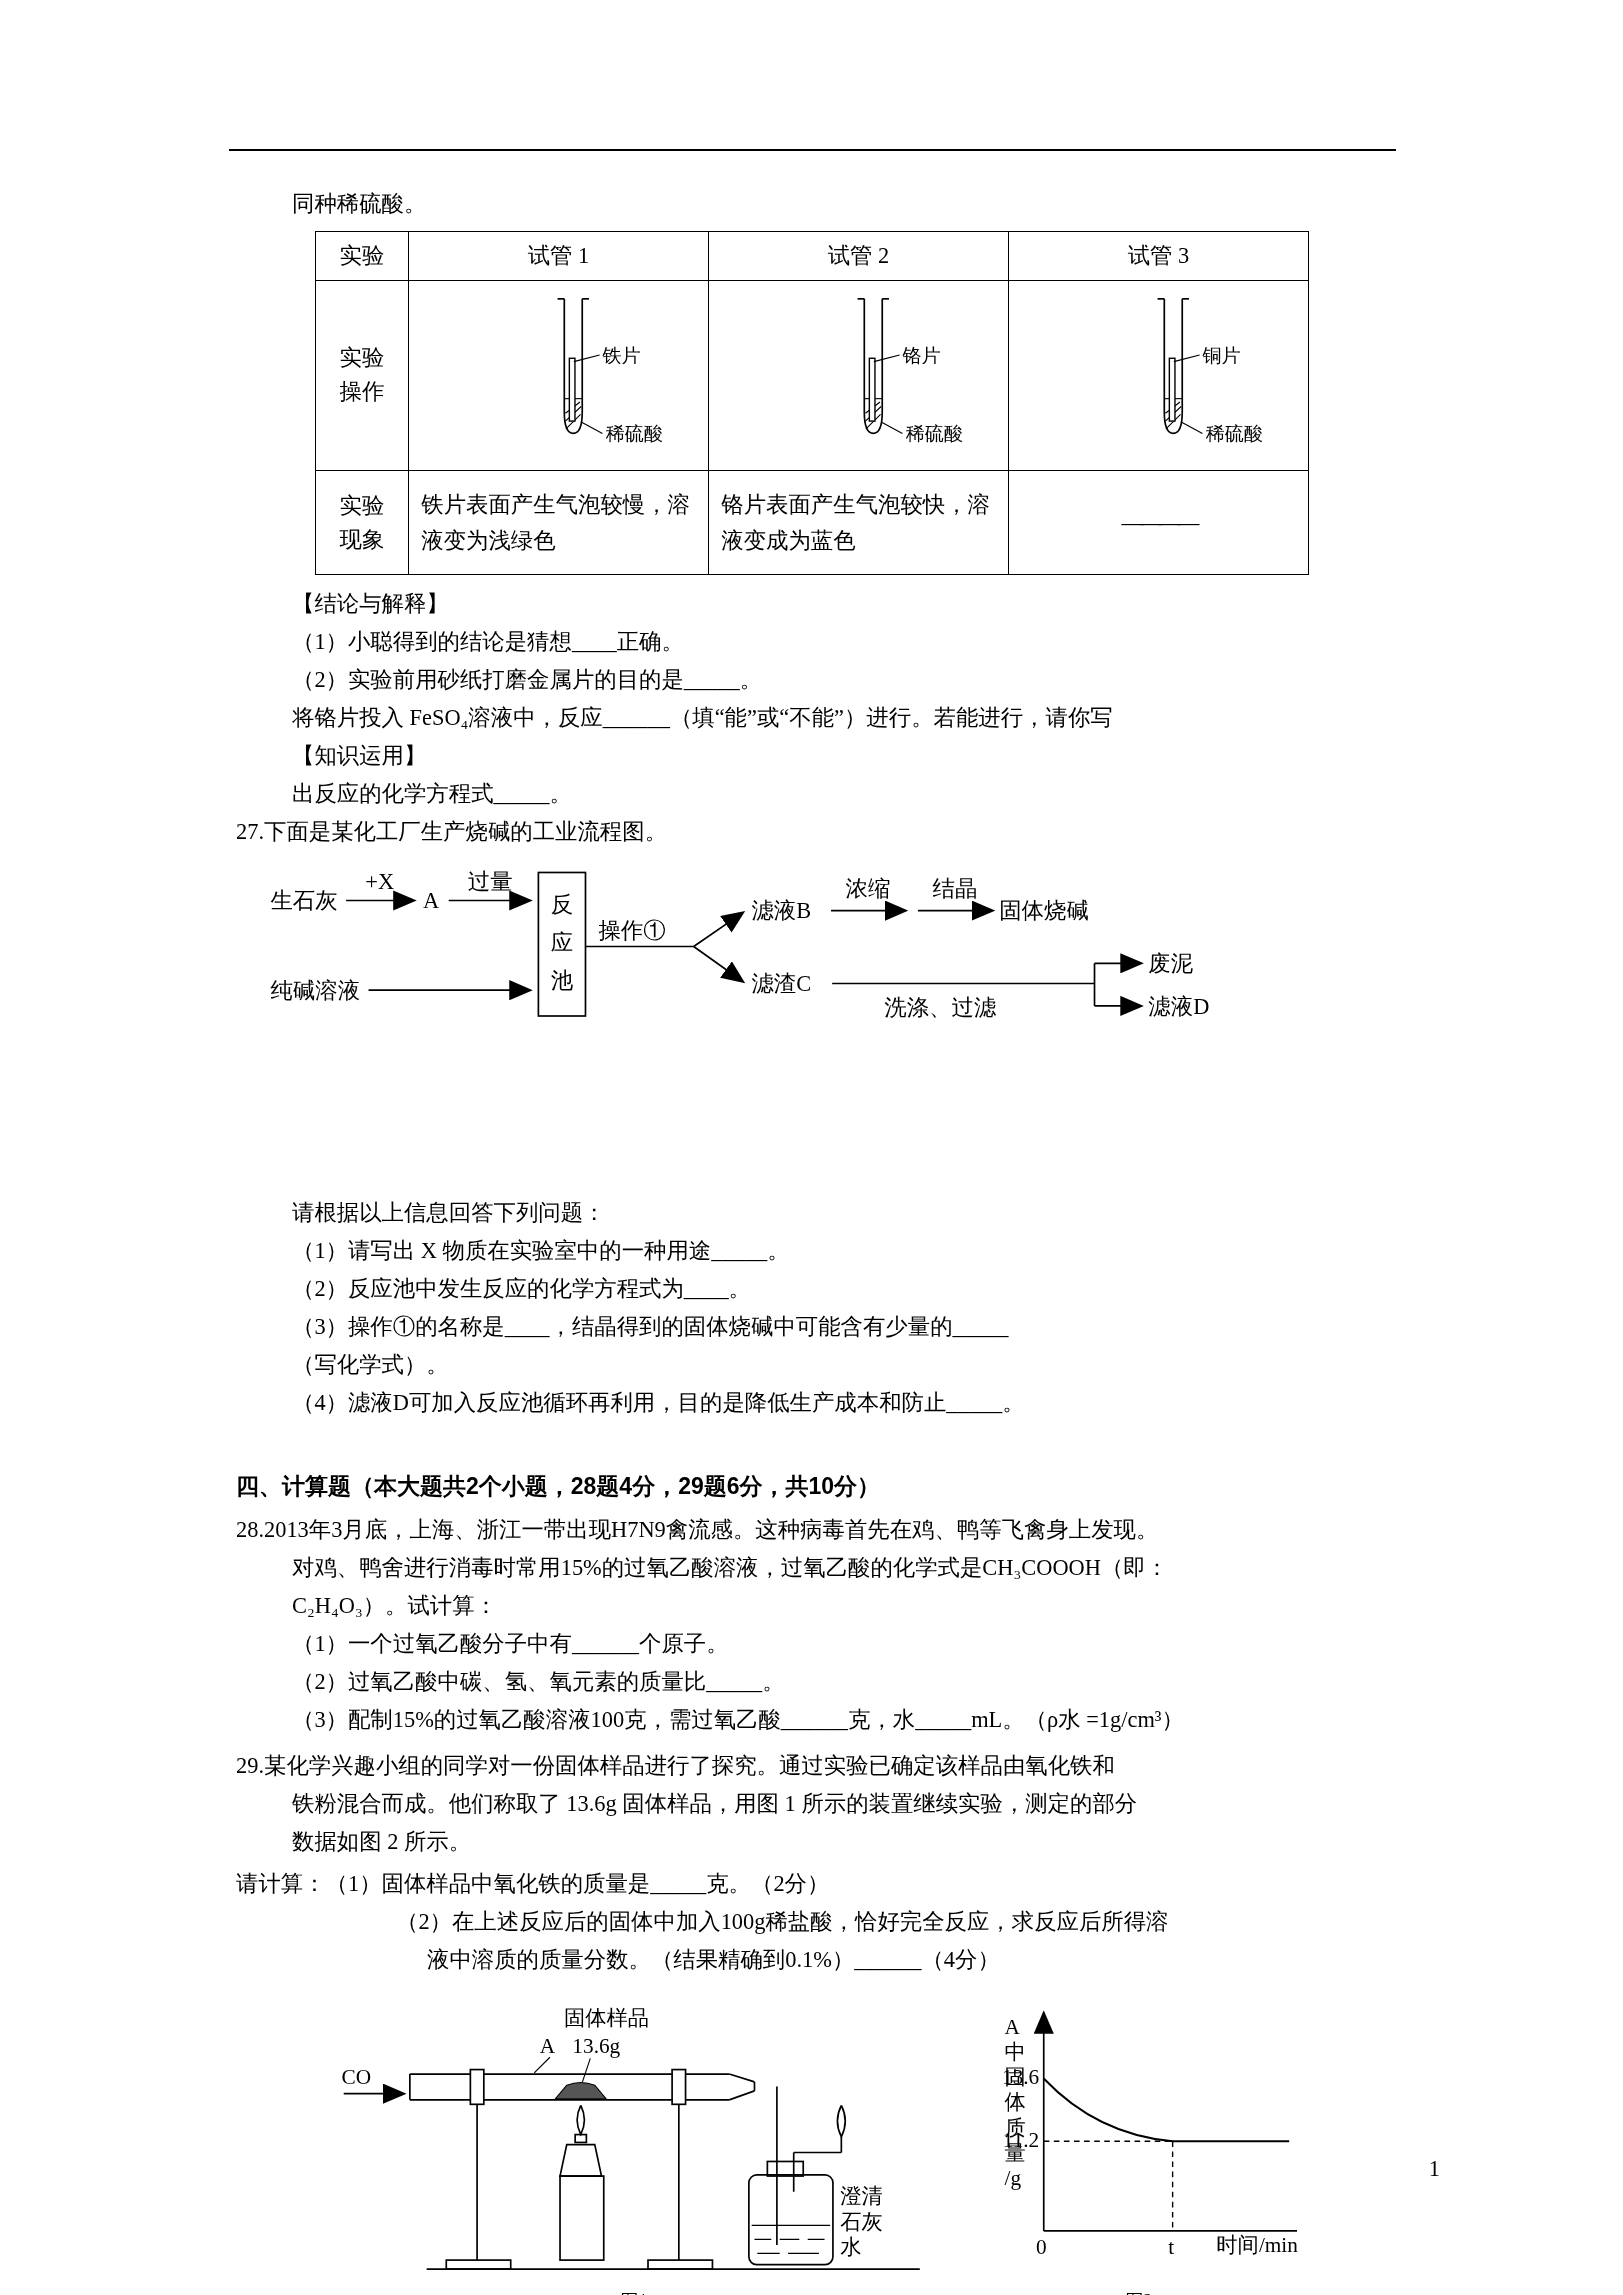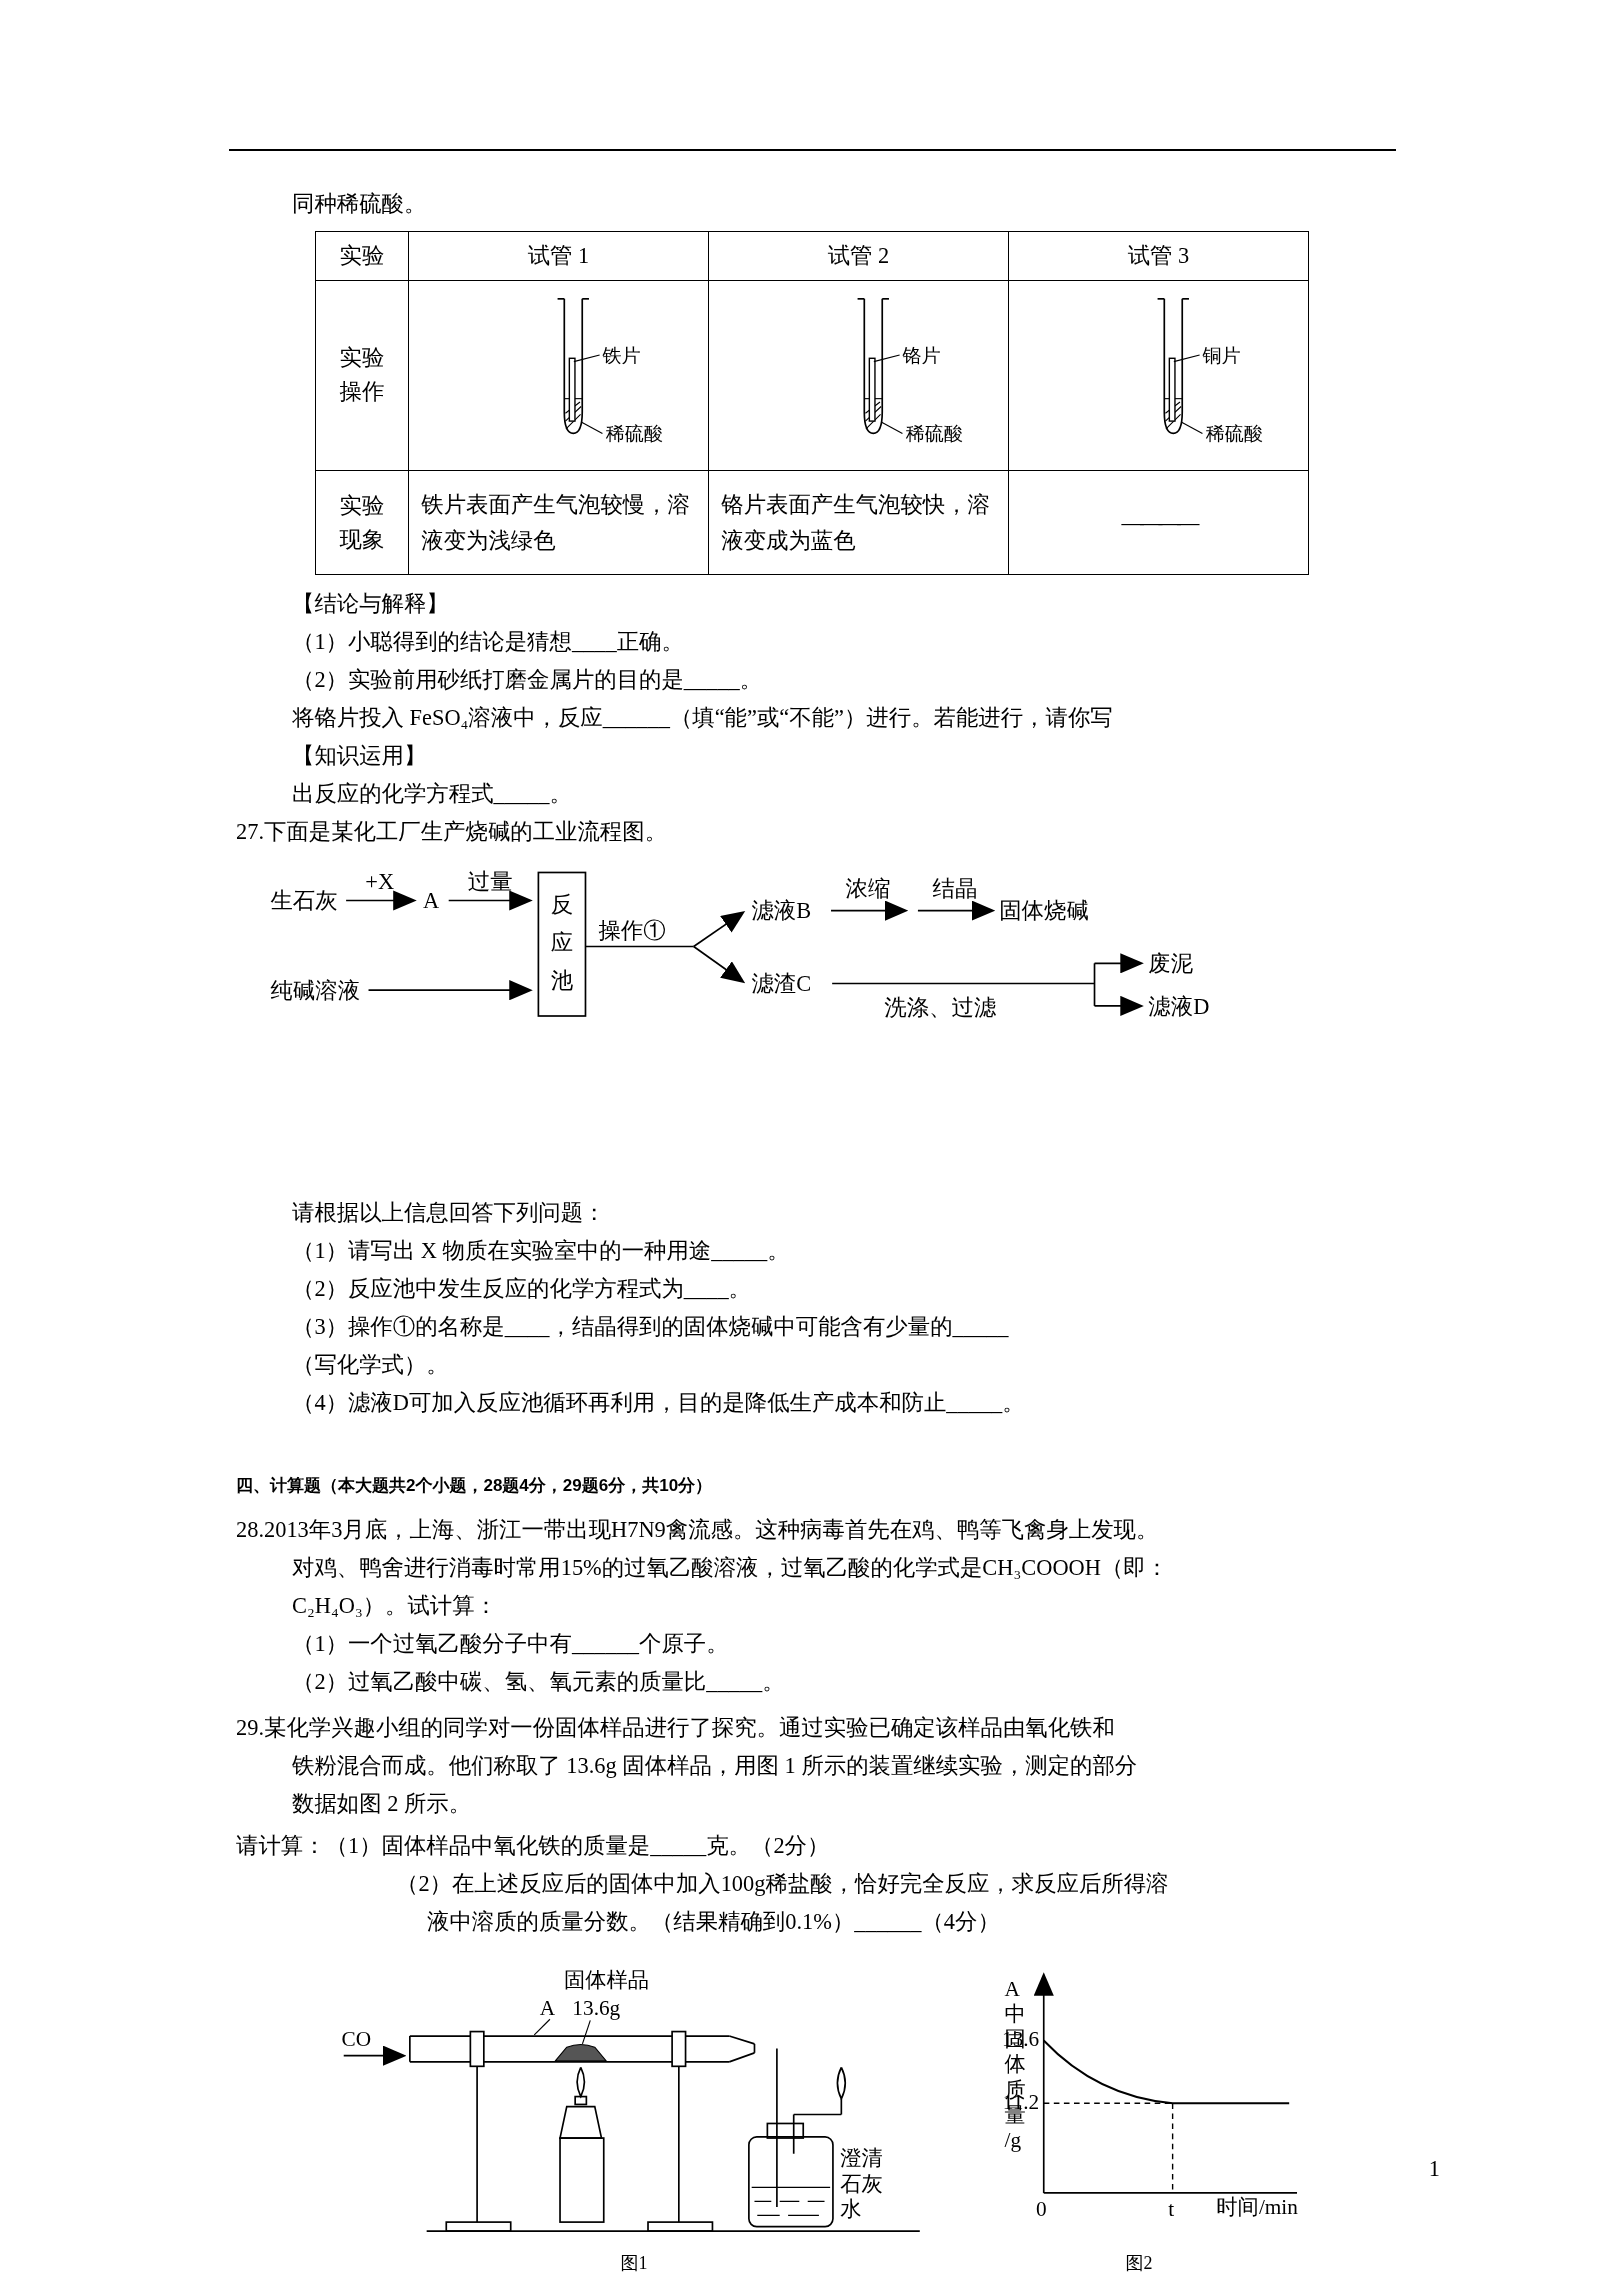--- a/index.html
+++ b/index.html
@@ -6,21 +6,21 @@
   html,body{width:1623px;height:2295px;background:#fff;color:#000;
     font-family:"Liberation Serif","DejaVu Serif",serif;}
   .page{position:relative;width:1482px;height:2295px;overflow:hidden;background:#fff}
   .top-rule{position:absolute;left:229px;top:149px;width:1167px;border-top:2.2px solid #000}
   .content{position:absolute;left:236px;top:185px;width:1189px;font-size:22.4px;line-height:38px}
   .line{white-space:nowrap}
   .ml1{margin-left:56px}
   .ml2{margin-left:160px}
   .ml3{margin-left:191px}
   .sec4{font-weight:700;font-family:"Liberation Sans","DejaVu Sans",sans-serif;
-        margin-top:45px;margin-bottom:5.6px;font-size:17px}
+        margin-top:45px;margin-bottom:5.6px;font-size:23px}
   table.exp{border-collapse:collapse;margin:7.9px 0 10px 79px;table-layout:fixed}
   table.exp td,table.exp th{border:1.7px solid #000;font-weight:normal;font-size:22.4px}
   table.exp th{height:49px;text-align:center}
   .label-cell{white-space:pre-line;text-align:center;vertical-align:middle;line-height:34px}
   .tube-cell{height:164px;text-align:right;vertical-align:middle;padding:10px}
   .phen-cell{padding:15.7px 12.3px;line-height:36px;vertical-align:middle;text-align:left}
   .dash-cell{text-align:center;letter-spacing:-3.9px;vertical-align:middle}
   .flow-wrap{margin:17px 0 129px 34px}
   svg text{font-family:inherit}
   .flow-wrap svg text{font-size:40px}
@@ -176,20 +176,21 @@
     </div>
 
     <div class="line sec4">四、计算题（本大题共2个小题，28题4分，29题6分，共10分）</div>
 
     <div class="q28-items">
       <div class="line">28.2013年3月底，上海、浙江一带出现H7N9禽流感。这种病毒首先在鸡、鸭等飞禽身上发现。</div>
       <div class="line ml1">对鸡、鸭舍进行消毒时常用15%的过氧乙酸溶液，过氧乙酸的化学式是CH₃COOOH（即：</div>
       <div class="line ml1">C₂H₄O₃）。试计算：</div>
       <div class="line ml1">（1）一个过氧乙酸分子中有______个原子。</div>
       <div class="line ml1">（2）过氧乙酸中碳、氢、氧元素的质量比_____。</div>
+      <div class="line ml1">（3）配制15%的过氧乙酸溶液100克，需过氧乙酸______克，水_____mL。（ρ水 =1g/cm³）</div>
     </div>
 
     <div style="margin-top:7.9px">
       <div class="line">29.某化学兴趣小组的同学对一份固体样品进行了探究。通过实验已确定该样品由氧化铁和</div>
       <div class="line ml1">铁粉混合而成。他们称取了 13.6g 固体样品，用图 1 所示的装置继续实验，测定的部分</div>
       <div class="line ml1">数据如图 2 所示。</div>
       <div class="line" style="margin-top:4.5px">请计算：（1）固体样品中氧化铁的质量是_____克。（2分）</div>
       <div class="line ml2">（2）在上述反应后的固体中加入100g稀盐酸，恰好完全反应，求反应后所得溶</div>
       <div class="line ml3">液中溶质的质量分数。（结果精确到0.1%）______（4分）</div>
     </div>

